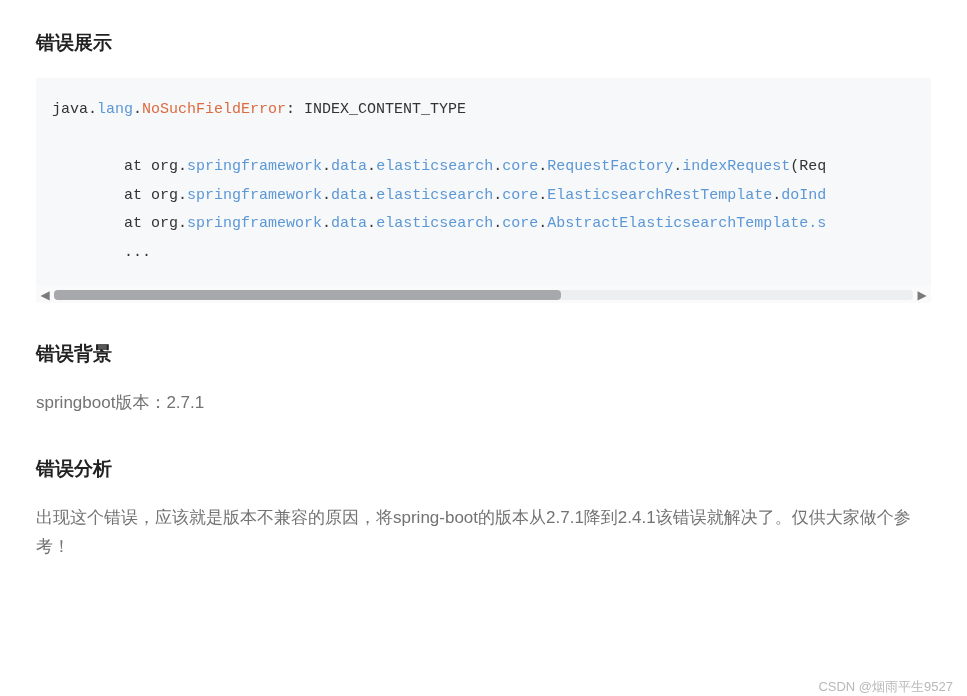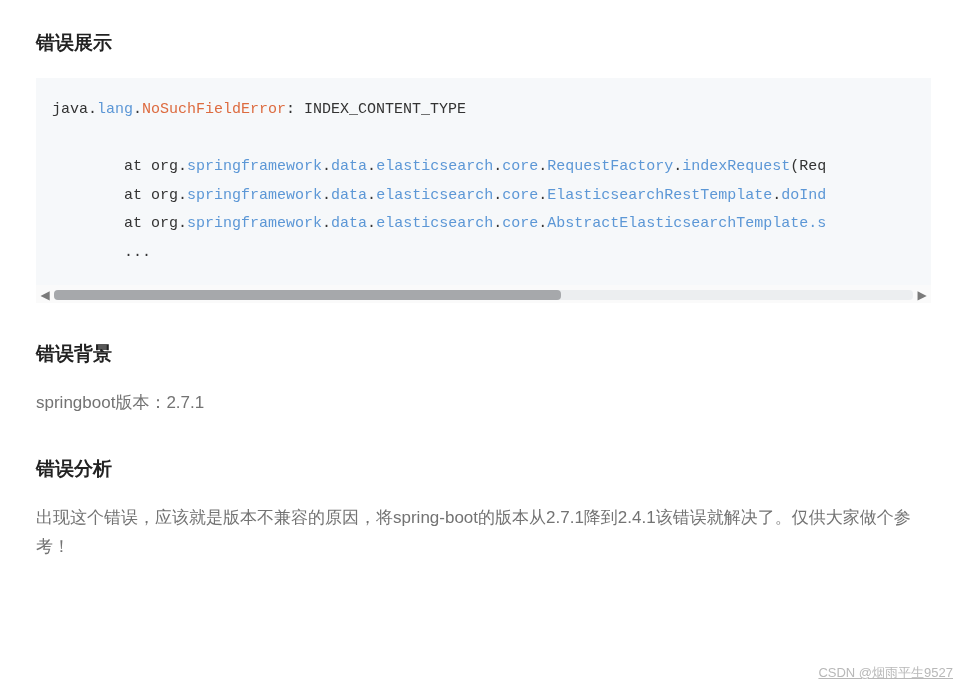--- a/index.html
+++ b/index.html
@@ -86,25 +86,24 @@
       margin-bottom: 22px;
     }
     .para {
       font-size: 17px;
       color: #737373;
       line-height: 1.7;
       margin-bottom: 20px;
     }
     .watermark {
       position: absolute;
-      bottom: 14px;
+      bottom: 0;
       right: 14px;
       font-size: 13px;
       color: #b8b8b8;
-      text-decoration: underline;
     }
   </style>
 </head>
 <body>
 
 <div class="container">
 
   <h2>错误展示</h2>
 
   <div class="code-block-wrapper">

